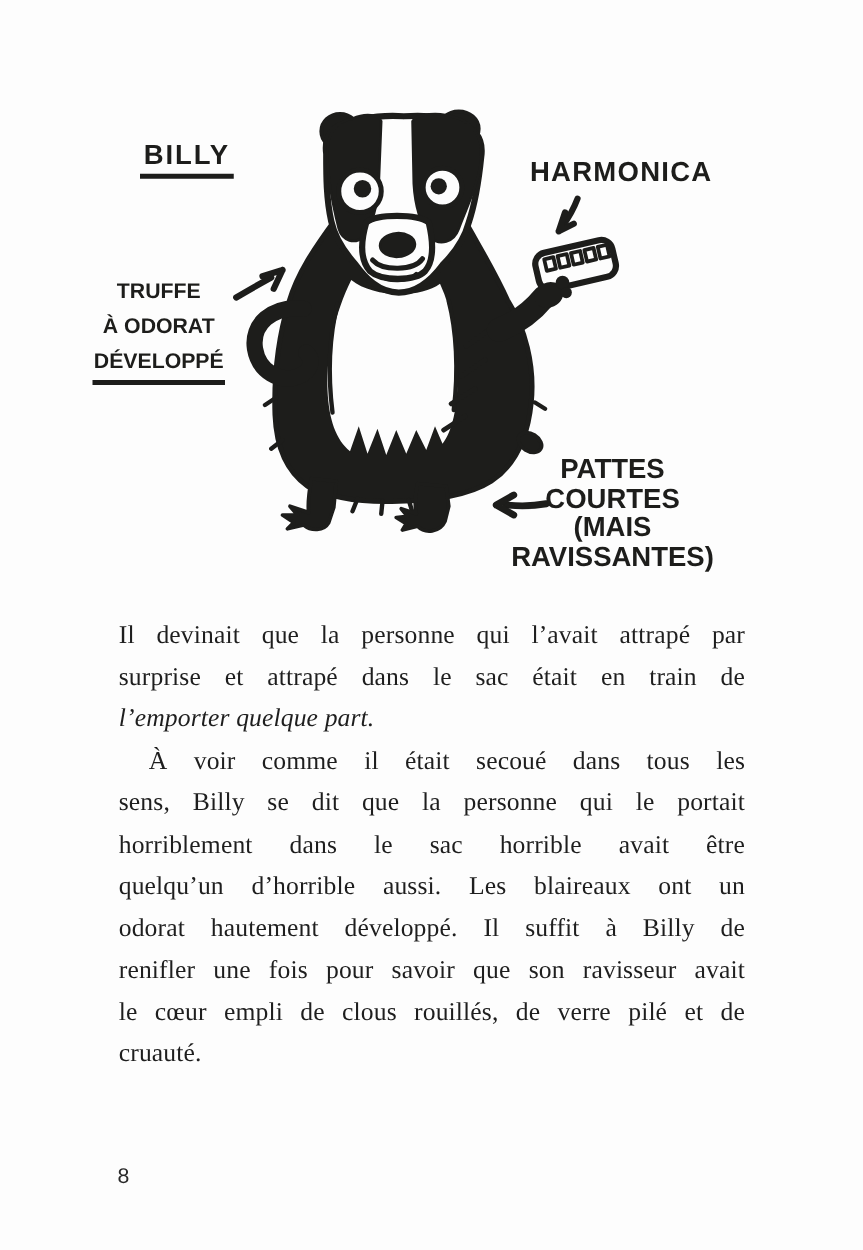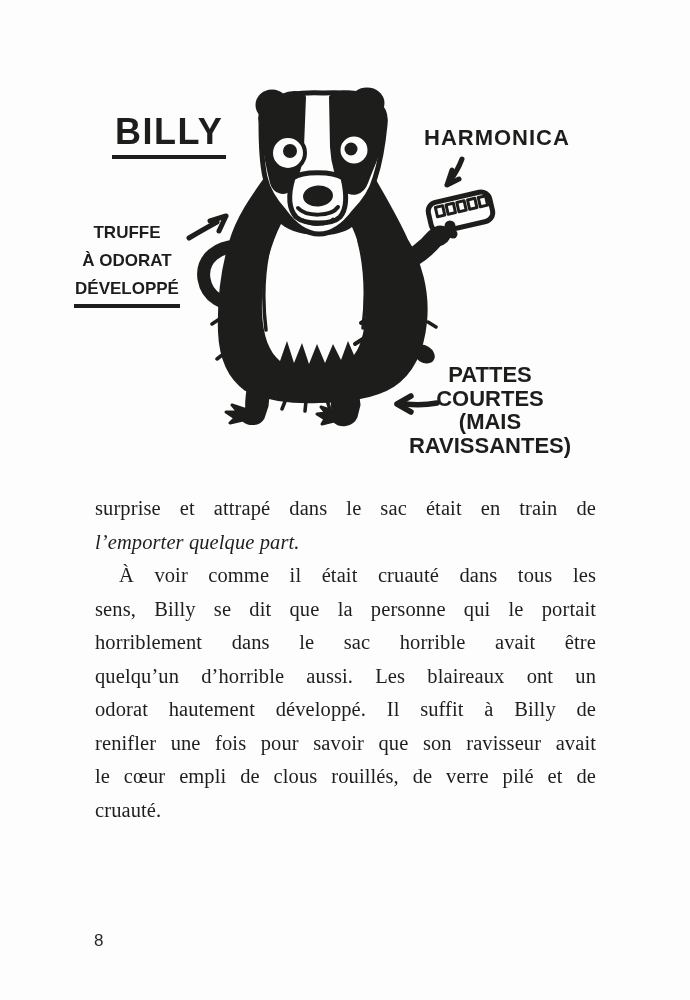--- a/index.html
+++ b/index.html
@@ -14,21 +14,21 @@
   .art-layer { position: absolute; left: 0; top: 0; width: 690px; height: 1000px; }
 
   
   .lab {
     position: absolute;
     font-family: "Liberation Sans", sans-serif;
     font-weight: 700;
     color: #1d1d1b;
     white-space: nowrap;
   }
-  .lab-billy { left: 112px; top: 111px; font-size: 36px; letter-spacing: 1.5px; }
+  .lab-billy { left: 112px; top: 111px; font-size: 22px; letter-spacing: 1.5px; }
   .lab-billy span { display: inline-block; border-bottom: 4px solid #1d1d1b; padding: 0 3px 2px 3px; }
   .lab-harmonica { left: 424px; top: 125px; font-size: 22px; letter-spacing: 1px; }
   .lab-col { text-align: center; line-height: 28px; }
   .lab-truffe { left: 43px; top: 219px; width: 168px; font-size: 17px; }
   .lab-truffe .ul { display: inline-block; border-bottom: 3.5px solid #1d1d1b; padding: 0 1px 0 1px; }
   .lab-truffe .ul2 { display: inline-block; border-bottom: 4.5px solid #1d1d1b; padding: 0 1px 1px 1px; }
   .lab-pattes { left: 406px; top: 363px; width: 168px; font-size: 22px; line-height: 23.5px; }
 
   
   .story {
@@ -191,23 +191,24 @@
   </div>
 
   <div class="lab lab-col lab-pattes">
     <div>PATTES</div>
     <div>COURTES</div>
     <div>(MAIS</div>
     <div>RAVISSANTES)</div>
   </div>
 
   <main class="story">
+    <div class="tline">Il devinait que la personne qui l’avait attrapé par</div>
     <div class="tline">surprise et attrapé dans le sac était en train de</div>
     <div class="tline last it">l’emporter quelque part.</div>
-    <div class="tline ind">À voir comme il était cruauté dans tous les</div>
+    <div class="tline ind">À voir comme il était secoué dans tous les</div>
     <div class="tline">sens, Billy se dit que la personne qui le portait</div>
     <div class="tline">horriblement dans le sac horrible avait être</div>
     <div class="tline">quelqu’un d’horrible aussi. Les blaireaux ont un</div>
     <div class="tline">odorat hautement développé. Il suffit à Billy de</div>
     <div class="tline">renifler une fois pour savoir que son ravisseur avait</div>
     <div class="tline">le cœur empli de clous rouillés, de verre pilé et de</div>
     <div class="tline last">cruauté.</div>
   </main>
 
   <div class="pagenum">8</div>

